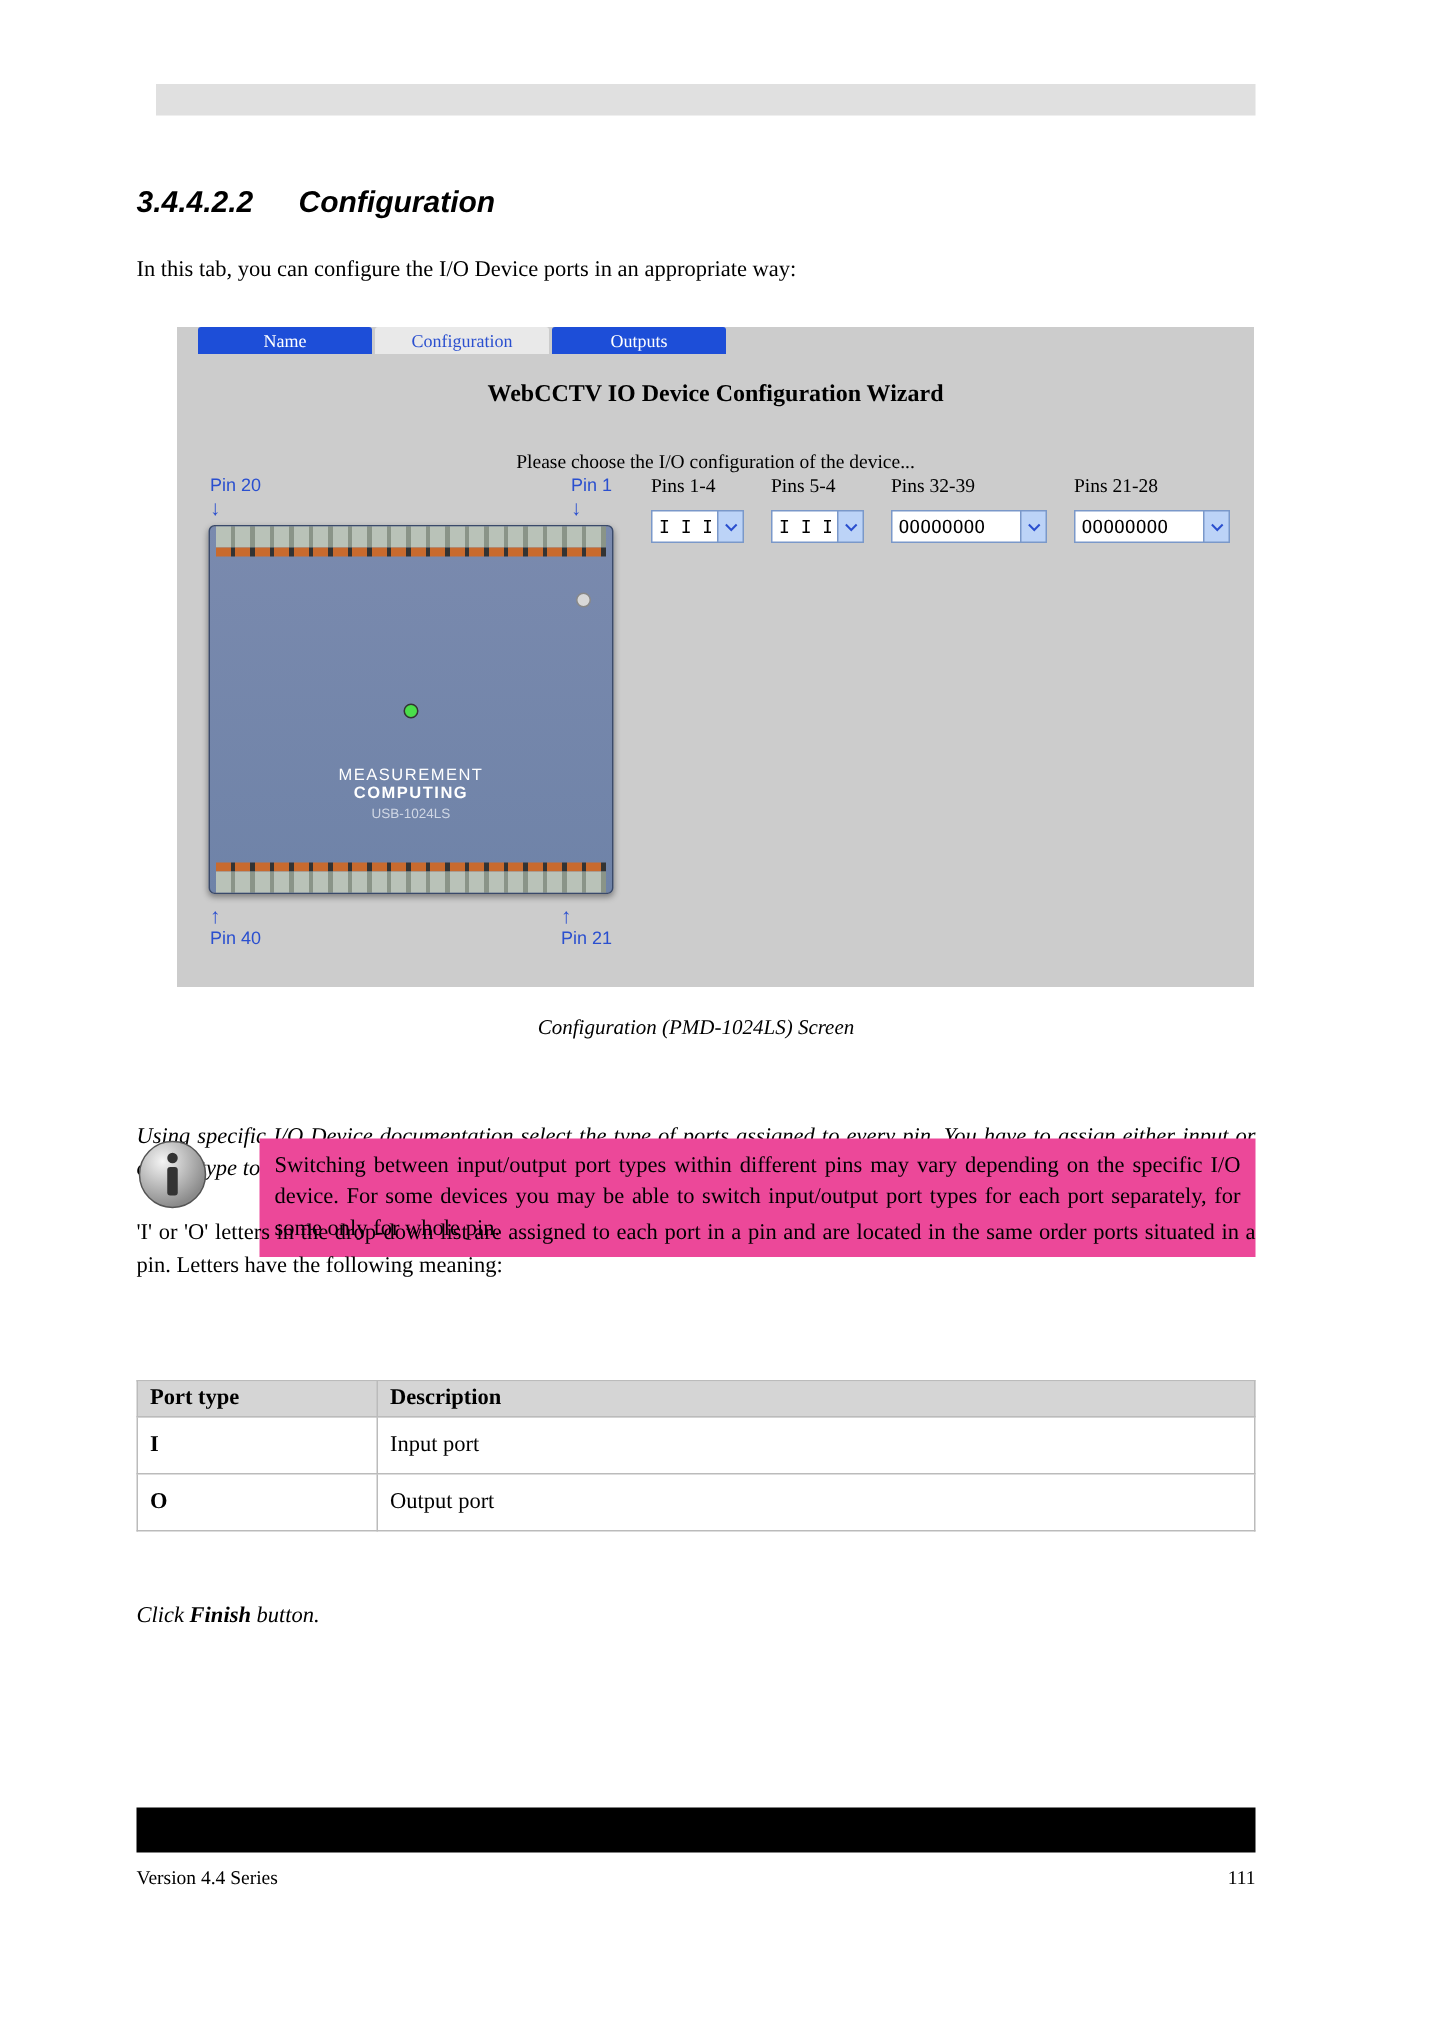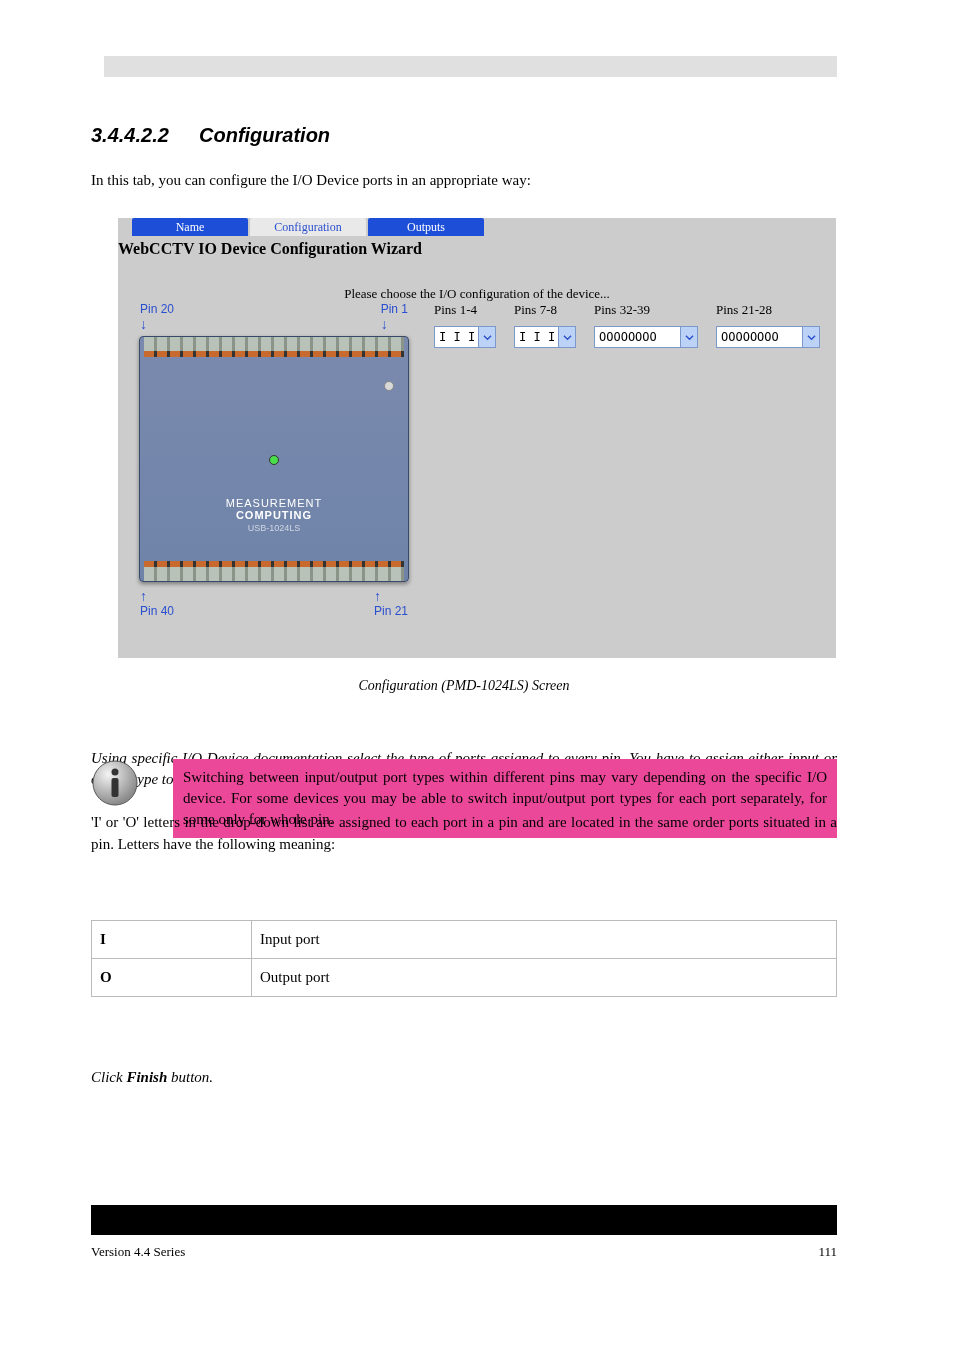--- a/index.html
+++ b/index.html
@@ -67,24 +67,24 @@
     font-family: "Times New Roman", serif;
     font-size: 12px;
     text-align: center;
     line-height: 18px;
     border-radius: 2px 2px 0 0;
     position: relative;
   }
   .tab-dark { background: #1d4ed8; color: #fff; }
   .tab-light { background: #e9e9e9; color: #2a4fcf; }
   .wizard-title {
-    text-align: left;
+    text-align: center;
     font-weight: bold;
     font-size: 16px;
-    margin-top: 4px;
+    margin-top: 18px;
   }
   .wizard-sub {
     text-align: center;
     font-size: 13px;
     margin-top: 28px;
   }
   .wizard-body {
     display: flex;
     padding: 0 16px;
   }
@@ -324,21 +324,21 @@
         <div class="pin-select w44">
           <input readonly="" value="I I I I" style="">
           <span class="dd">
               <svg viewBox="0 0 10 10">
                 <path d="M1 3 L5 7 L9 3" fill="none" stroke="#2a4fcf" stroke-width="1.5"></path>
               </svg>
             </span>
         </div>
       </div>
       <div class="pin-group">
-        <div>Pins 7-8</div>
+        <div>Pins 5-4</div>
         <div class="pin-select w44">
           <input readonly="" value="I I I I" style="">
           <span class="dd">
               <svg viewBox="0 0 10 10">
                 <path d="M1 3 L5 7 L9 3" fill="none" stroke="#2a4fcf" stroke-width="1.5"></path>
               </svg>
             </span>
         </div>
       </div>
       <div class="pin-group">
@@ -385,20 +385,24 @@
       <rect x="20.5" y="19" width="7" height="19" rx="2" fill="#333"></rect>
     </svg>
   </span>
   <div class="info-box">Switching between input/output port types within different pins may vary depending on the specific I/O device. For some devices you may be able to switch input/output port types for each port separately, for some only for whole pin.</div>
 </div>
 
 <div class="body-text2">'I' or 'O' letters in the drop-down list are assigned to each port in a pin and are located in the same order ports situated in a pin. Letters have the following meaning:</div>
 
 <table class="tbl">
   <tbody>
+      <tr>
+    <th>Port type</th>
+    <th>Description</th>
+  </tr>
   <tr>
     <td>I</td>
     <td>Input port</td>
   </tr>
   <tr>
     <td>O</td>
     <td>Output port</td>
   </tr>
 </tbody>
   </table>

